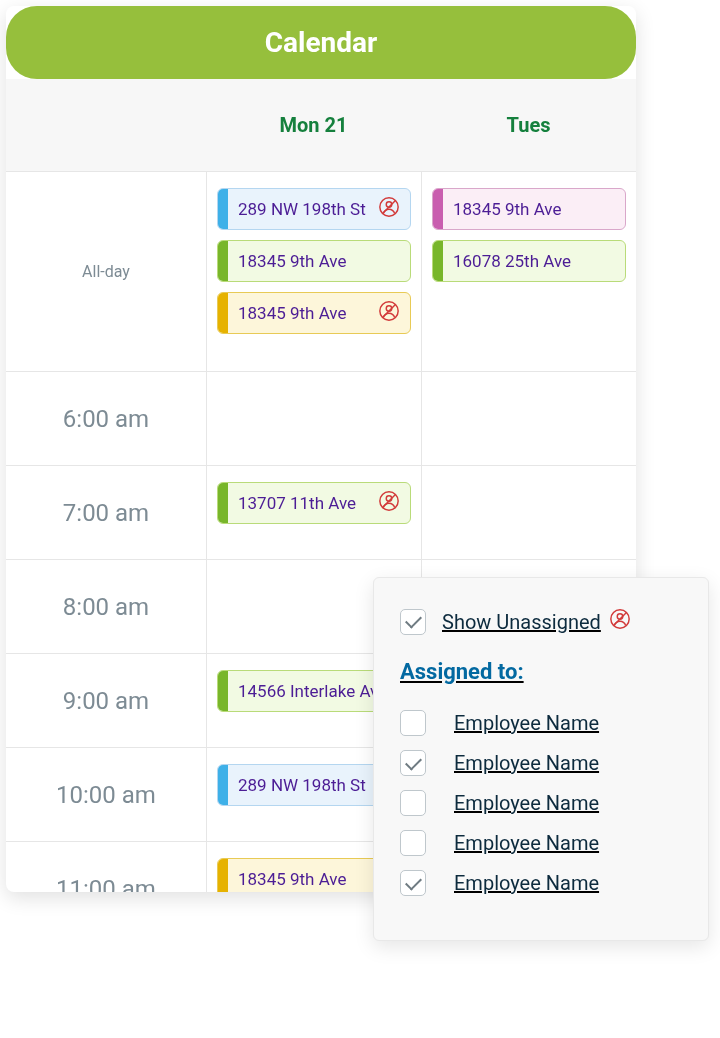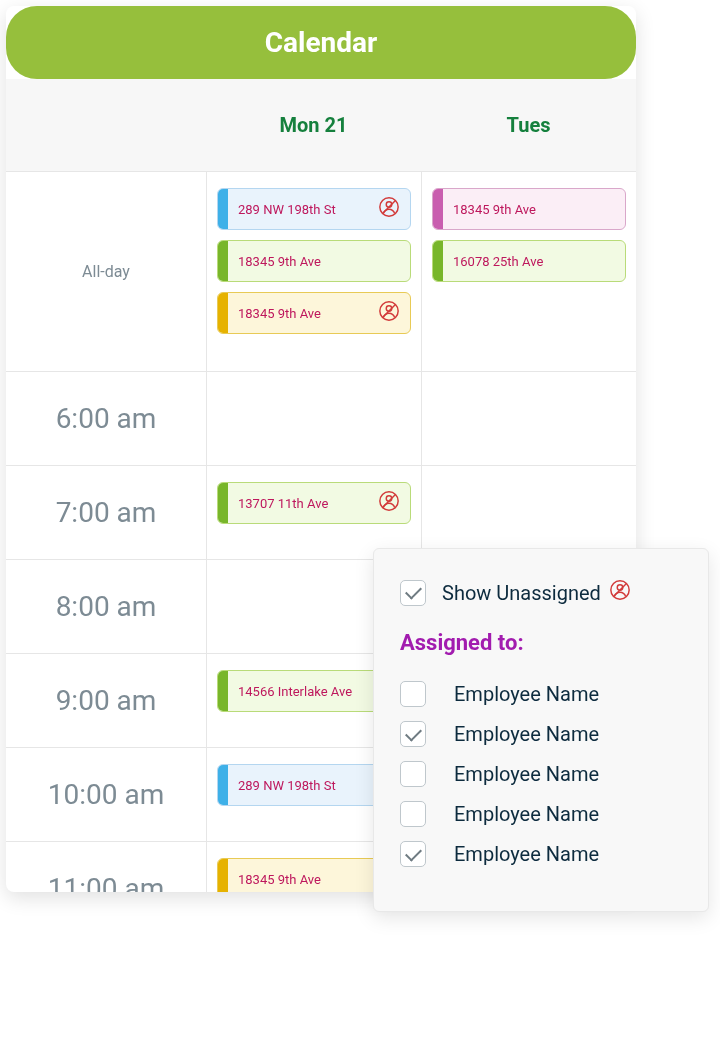--- a/index.html
+++ b/index.html
@@ -62,21 +62,21 @@
     display: flex;
     border-bottom: 1px solid #e6e6e6;
     min-height: 200px;
   }
   .time-label {
     width: 200px;
     display: flex;
     align-items: center;
     justify-content: center;
     color: #7d8b94;
-    font-size: 28px;
+    font-size: 24px;
   }
   .allday-label {
     width: 200px;
     display: flex;
     align-items: center;
     justify-content: center;
     color: #7d8b94;
     font-size: 16px;
   }
   .day-cell {
@@ -97,49 +97,50 @@
     overflow: hidden;
     position: relative;
   }
   .event-stripe {
     width: 10px;
     align-self: stretch;
   }
   .event-label {
     flex: 1;
     padding: 0 10px;
-    font-size: 13px;
-    color: #be185d;
+    font-size: 17px;
+    color: #4c1d95;
     white-space: nowrap;
     overflow: hidden;
     text-overflow: ellipsis;
   }
   .event-icon {
     margin-right: 10px;
     flex-shrink: 0;
   }
   .ev-blue { background:#e9f3fc; border-color:#b4d6f0; }
   .ev-blue .event-stripe { background:#3eb0e8; }
   .ev-green { background:#f2fae3; border-color:#b9db79; }
   .ev-green .event-stripe { background:#78b62a; }
   .ev-yellow { background:#fdf6da; border-color:#e8ca55; }
   .ev-yellow .event-stripe { background:#e6b200; }
   .ev-purple { background:#fbeef6; border-color:#d9a7ca; }
   .ev-purple .event-stripe { background:#c95eaf; }
 
   .filter-panel {
     position: absolute;
     left: 373px;
-    top: 548px;
+    top: 577px;
     width: 336px;
     background: #f8f8f8;
     border: 1px solid #e8e8e8;
     border-radius: 6px;
     padding: 30px 26px 30px 26px;
     box-shadow: 0 6px 20px rgba(0,0,0,0.10);
+    text-decoration: underline;
   }
   .check-row {
     display: flex;
     align-items: center;
     margin-bottom: 14px;
   }
   .checkbox {
     width: 26px;
     height: 26px;
     border: 1.5px solid #bfc7cc;
@@ -163,21 +164,21 @@
     margin-left: 16px;
     font-size: 20px;
     color: #0d2b3e;
     display: flex;
     align-items: center;
   }
   .ass-label { margin-left: 28px; }
   .section-title {
     font-weight: 700;
     font-size: 22px;
-    color: #a21caf;
+    color: #0369a1;
     margin: 24px 0 26px 0;
   }
   .unassigned-svg { display:inline-block; }
 </style>
 </head>
 <body>
 
 <div class="calendar-card">
   <div class="card-header">Calendar</div>
   <div class="day-header-row">

